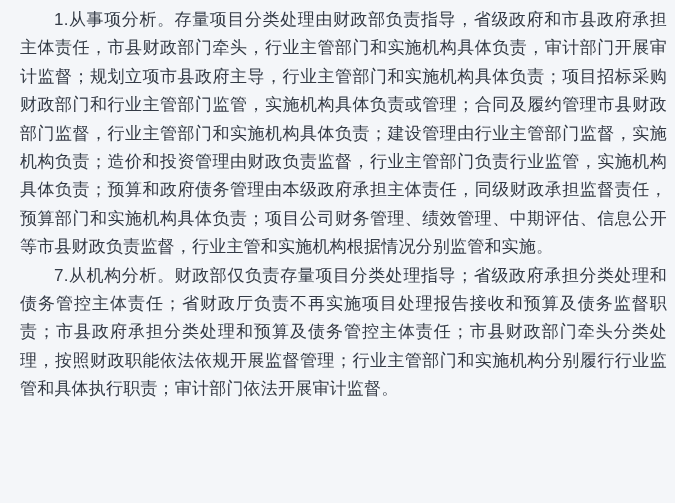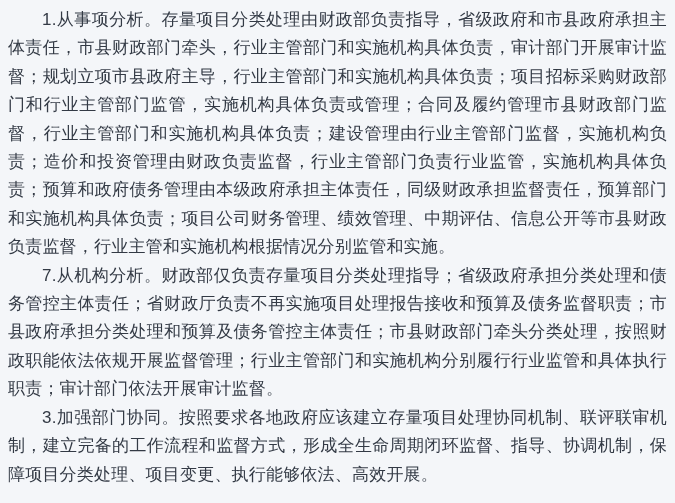--- a/index.html
+++ b/index.html
@@ -10,35 +10,34 @@
     width: 675px;
     height: 503px;
     overflow: hidden;
     background: #f4f6f9;
     font-family: "Liberation Sans", sans-serif;
   }
   .doc-page {
     box-sizing: border-box;
     width: 675px;
     height: 503px;
-    padding: 6px 8px 5px 8px;
+    padding: 6px 8px 5px 20px;
     color: #333a45;
     font-size: 17px;
     line-height: 28.4px;
     text-align: justify;
     letter-spacing: 0.2px;
   }
   .doc-page p {
     margin: 0;
     padding: 0;
     text-indent: 2em;
     text-justify: inter-ideograph;
     word-break: break-all;
   }
 </style>
 </head>
 <body style="background: rgb(244, 246, 249);">
 
 <div class="doc-page" style="color: rgb(51, 58, 69);">
   <p>1.从事项分析。存量项目分类处理由财政部负责指导，省级政府和市县政府承担主体责任，市县财政部门牵头，行业主管部门和实施机构具体负责，审计部门开展审计监督；规划立项市县政府主导，行业主管部门和实施机构具体负责；项目招标采购财政部门和行业主管部门监管，实施机构具体负责或管理；合同及履约管理市县财政部门监督，行业主管部门和实施机构具体负责；建设管理由行业主管部门监督，实施机构负责；造价和投资管理由财政负责监督，行业主管部门负责行业监管，实施机构具体负责；预算和政府债务管理由本级政府承担主体责任，同级财政承担监督责任，预算部门和实施机构具体负责；项目公司财务管理、绩效管理、中期评估、信息公开等市县财政负责监督，行业主管和实施机构根据情况分别监管和实施。</p>
   <p>7.从机构分析。财政部仅负责存量项目分类处理指导；省级政府承担分类处理和债务管控主体责任；省财政厅负责不再实施项目处理报告接收和预算及债务监督职责；市县政府承担分类处理和预算及债务管控主体责任；市县财政部门牵头分类处理，按照财政职能依法依规开展监督管理；行业主管部门和实施机构分别履行行业监管和具体执行职责；审计部门依法开展审计监督。</p>
-  <p>3.加强部门协同。按照要求各地政府应该建立存量项目处理协同机制、联评联审机制，建立完备的工作流程和监督方式，形成全生命周期闭环监督、指导、协调机制，保障项目分类处理、项目变更、执行能够依法、高效开展。</p>
 </div>
 
 </body></html>

